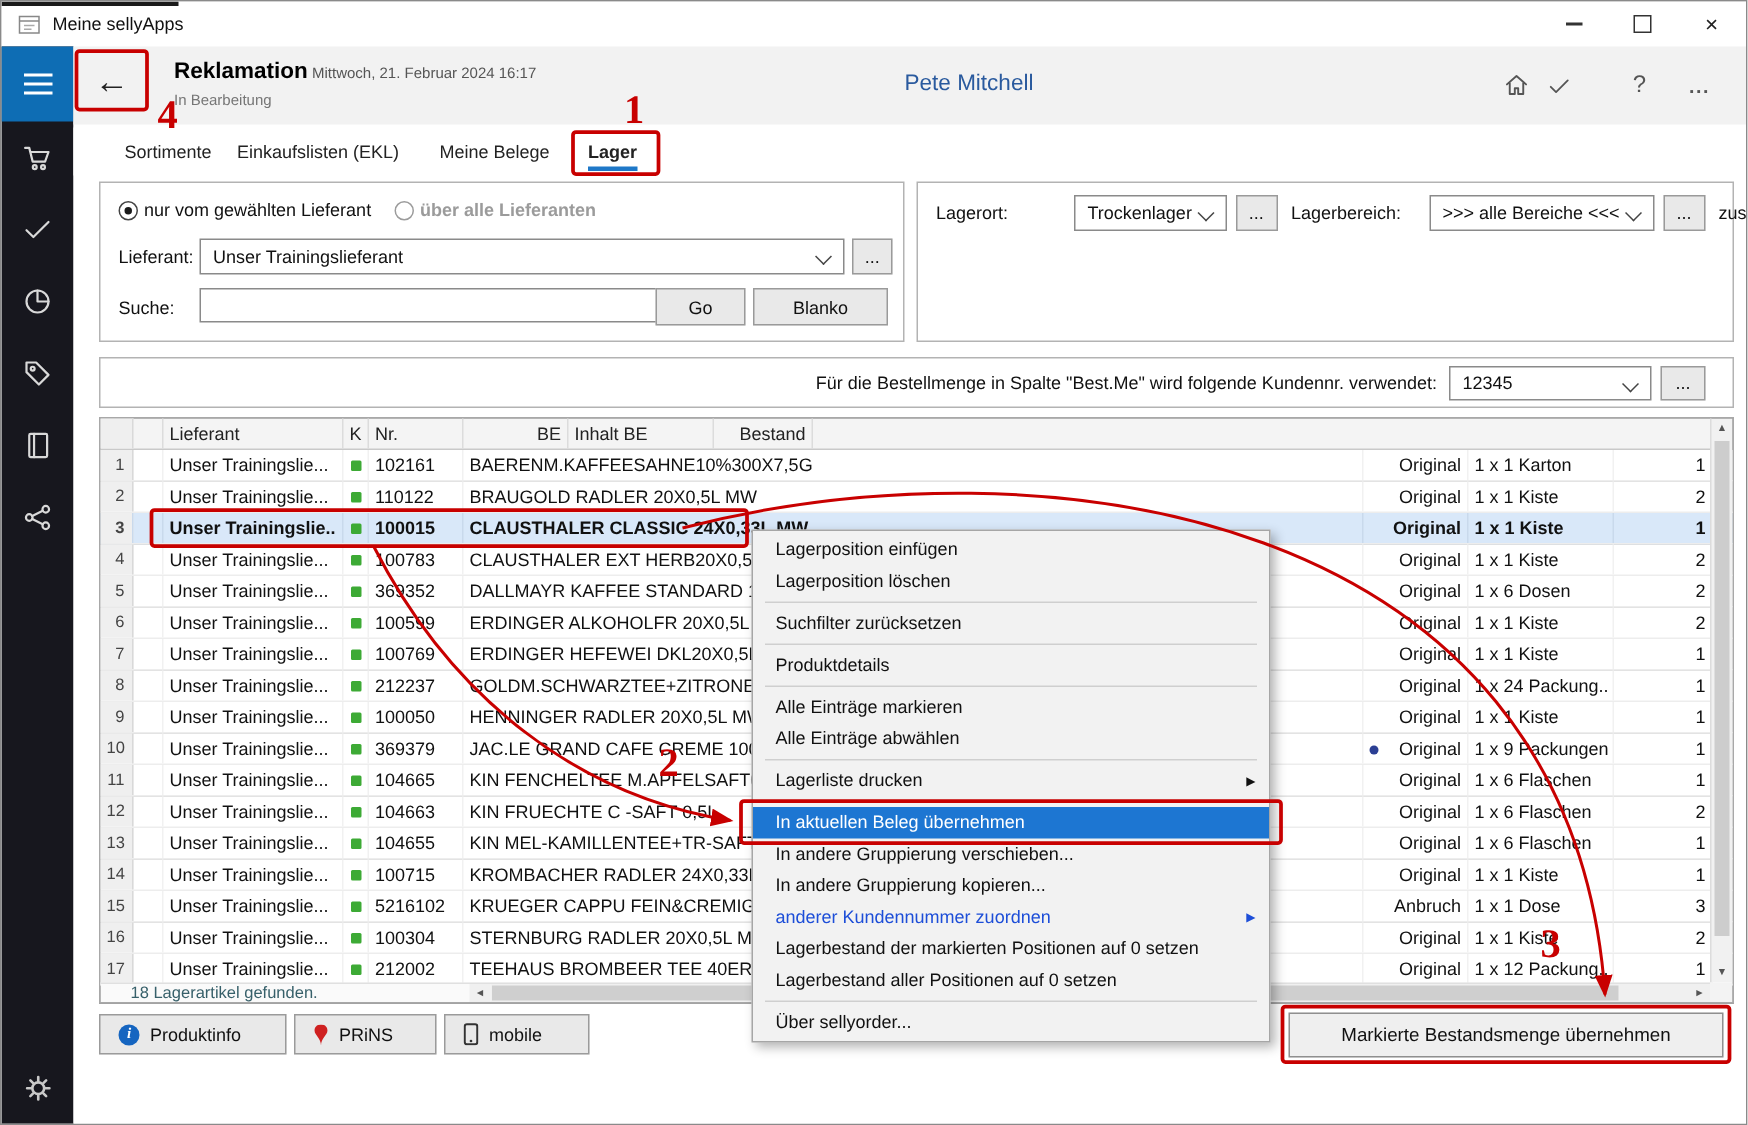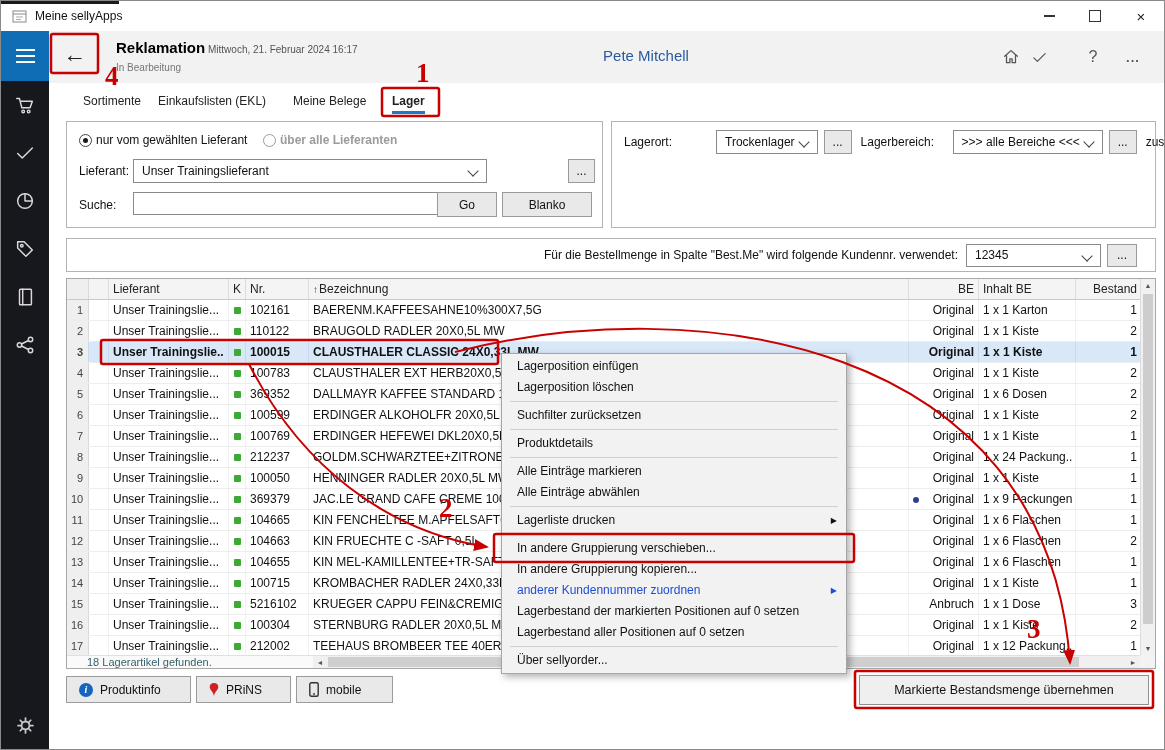--- a/index.html
+++ b/index.html
@@ -50,21 +50,21 @@
   .radio{width:11px;height:11px;border:1px solid #444;border-radius:50%;display:inline-block;position:relative;background:#fff;}
   .radio.checked::after{content:"";position:absolute;left:2.5px;top:2.5px;width:5px;height:5px;border-radius:50%;background:#1a1a1a;}
   .radio.off{border-color:#9c9c9c;}
   .rlabel{font-size:12px;color:#111;}
   .rlabel.dim{color:#9b9b9b;}
   .pl-radio1{position:absolute;left:12px;top:12px;}
   .pl-rlabel1{position:absolute;left:29px;top:11px;}
   .pl-radio2{position:absolute;left:196px;top:12px;}
   .pl-rlabel2{position:absolute;left:213px;top:11px;font-weight:bold;}
   .pl-lieferant-label{position:absolute;left:12px;top:42px;}
-  .pl-combo{position:absolute;left:66px;top:37px;width:354px;height:24px;}
+  .pl-combo{position:absolute;left:66px;top:37px;width:430px;height:24px;}
   .pl-more{position:absolute;left:501px;top:37px;width:27px;height:24px;}
   .pl-suche-label{position:absolute;left:12px;top:76px;}
   .pl-input{position:absolute;left:66px;top:70px;width:297px;height:21px;border:1px solid #8a8a8a;font-family:"Liberation Sans",sans-serif;font-size:12px;padding:0 6px;}
   .pl-go{position:absolute;left:370px;top:70px;width:60px;height:25px;}
   .pl-blanko{position:absolute;left:435px;top:70px;width:90px;height:25px;}
   .combo{background:#fff;border:1px solid #8a8a8a;display:flex;align-items:center;padding:0 22px 0 8px;font-size:12px;position:relative;box-sizing:border-box;white-space:nowrap;overflow:hidden;}
   .chev{position:absolute;right:9px;top:7px;width:7px;height:7px;border-right:1.6px solid #444;border-bottom:1.6px solid #444;transform:rotate(45deg);}
   .more-btn,.btn{background:#e9e9e9;border:1px solid #9a9a9a;font-family:"Liberation Sans",sans-serif;font-size:12px;color:#111;display:flex;align-items:center;justify-content:center;box-sizing:border-box;}
   .fr-row{display:flex;align-items:center;height:24px;gap:6px;}
   .fr-label{width:86px;font-size:12px;flex:none;}
@@ -286,21 +286,20 @@
       <button class="more-btn ib-more">...</button>
     </div>
 
     <div class="tablebox">
       <div class="thead">
         <div class="hc c1"></div>
         <div class="hc c2"></div>
         <div class="hc c3">Lieferant</div>
         <div class="hc c4">K</div>
         <div class="hc c5">Nr.</div>
-        <div class="hc c6"><span class="sortup">↑</span><span>Bezeichnung</span></div>
         <div class="hc c7 ar">BE</div>
         <div class="hc c8">Inhalt BE</div>
         <div class="hc c9 ar">Bestand</div>
       </div>
       <div class="tbody">
         <div class="trow">
             <div class="tc c1 num">1</div>
             <div class="tc c2"></div>
             <div class="tc c3">Unser Trainingslie...</div>
             <div class="tc c4"><span class="kdot"></span></div>
@@ -563,20 +562,24 @@
       <div class="ctx-item sep">
         <span class="ctx-label"></span>
         
       </div>
       <div class="ctx-item submenu">
         <span class="ctx-label">Lagerliste drucken</span>
         <span class="ctx-arrow">▶</span>
       </div>
       <div class="ctx-item sep">
         <span class="ctx-label"></span>
+        
+      </div>
+      <div class="ctx-item highlighted">
+        <span class="ctx-label">In aktuellen Beleg übernehmen</span>
         
       </div>
       <div class="ctx-item">
         <span class="ctx-label">In andere Gruppierung verschieben...</span>
         
       </div>
       <div class="ctx-item">
         <span class="ctx-label">In andere Gruppierung kopieren...</span>
         
       </div>

